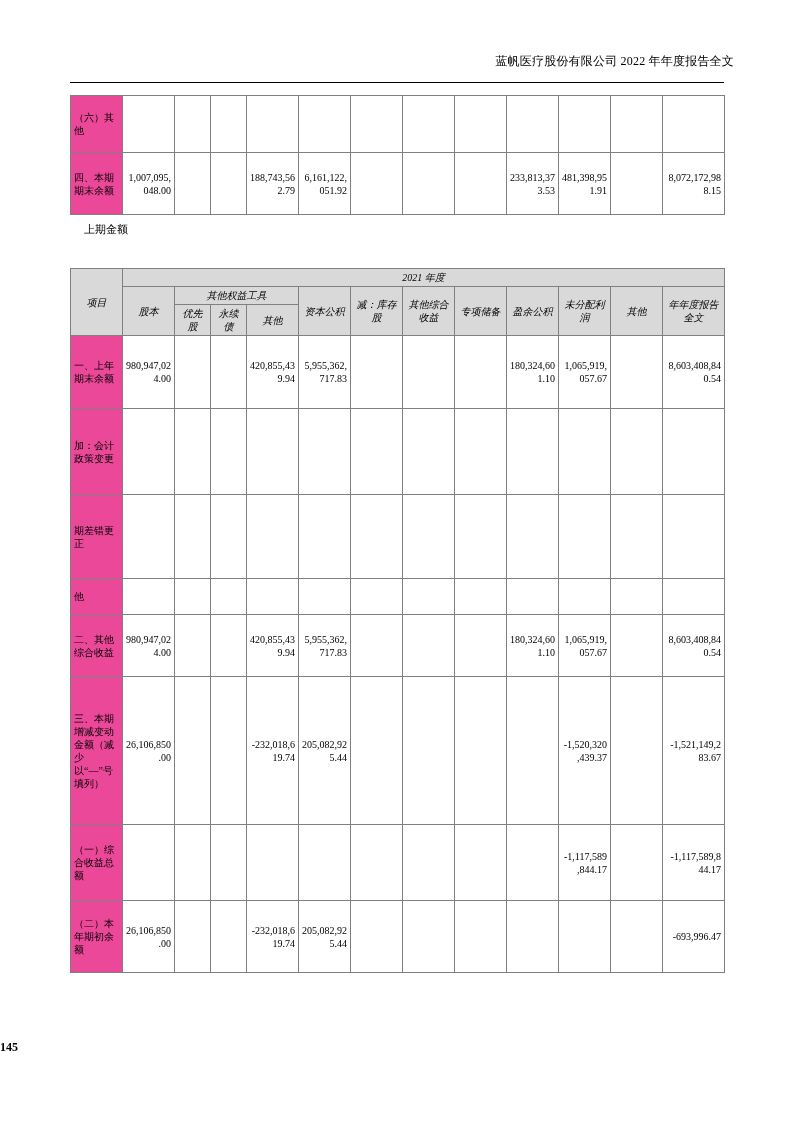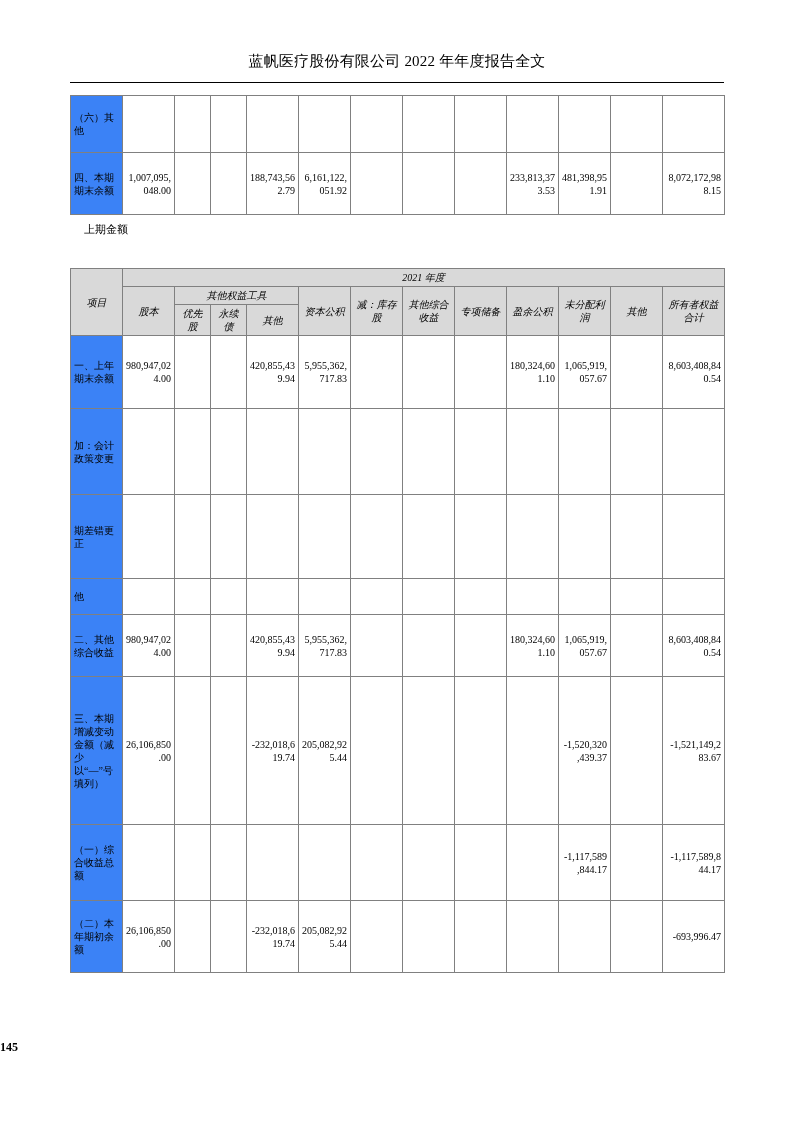--- a/index.html
+++ b/index.html
@@ -19,25 +19,25 @@
   .page {
     position: absolute;
     left: 0; top: 0;
     width: 794px;
     height: 1123px;
   }
 
   
   .doc-header {
     position: absolute;
-    left: 70px;
+    left: 80px;
     top: 52px;
     width: 654px;
-    text-align: center;
-    font-size: 15px;
+    text-align: right;
+    font-size: 12px;
     letter-spacing: 0.2px;
     line-height: 18px;
     white-space: nowrap;
   }
   .header-rule {
     position: absolute;
     left: 70px;
     top: 82px;
     width: 654px;
     height: 1px;
@@ -64,21 +64,21 @@
   }
   table.fin td, table.fin th {
     border: 1px solid #808080;
     padding: 2px 3px;
     vertical-align: middle;
     word-wrap: break-word;
     overflow-wrap: break-word;
     font-weight: normal;
   }
   td.lbl {
-    background: #3b82f6;
+    background: #ec4899;
     text-align: left;
     vertical-align: middle;
     font-size: 10px;
     line-height: 13px;
   }
   td.num {
     text-align: right;
     vertical-align: middle;
     background: #ffffff;
     font-size: 10px;
@@ -208,21 +208,21 @@
       <tr>
         <th class="hd" rowspan="2">股本</th>
         <th class="hd" colspan="3">其他权益工具</th>
         <th class="hd" rowspan="2">资本公积</th>
         <th class="hd" rowspan="2">减：库存股</th>
         <th class="hd" rowspan="2">其他综合收益</th>
         <th class="hd" rowspan="2">专项储备</th>
         <th class="hd" rowspan="2">盈余公积</th>
         <th class="hd" rowspan="2">未分配利润</th>
         <th class="hd" rowspan="2">其他</th>
-        <th class="hd" rowspan="2">所有者权益合计</th>
+        <th class="hd" rowspan="2">年年度报告全文</th>
       </tr>
       <tr>
         <th class="hd">优先股</th>
         <th class="hd">永续债</th>
         <th class="hd">其他</th>
       </tr>
     </thead>
     <tbody id="main-body">
         <tr style="height: 73px;">
           <td class="lbl">一、上年期末余额</td>

